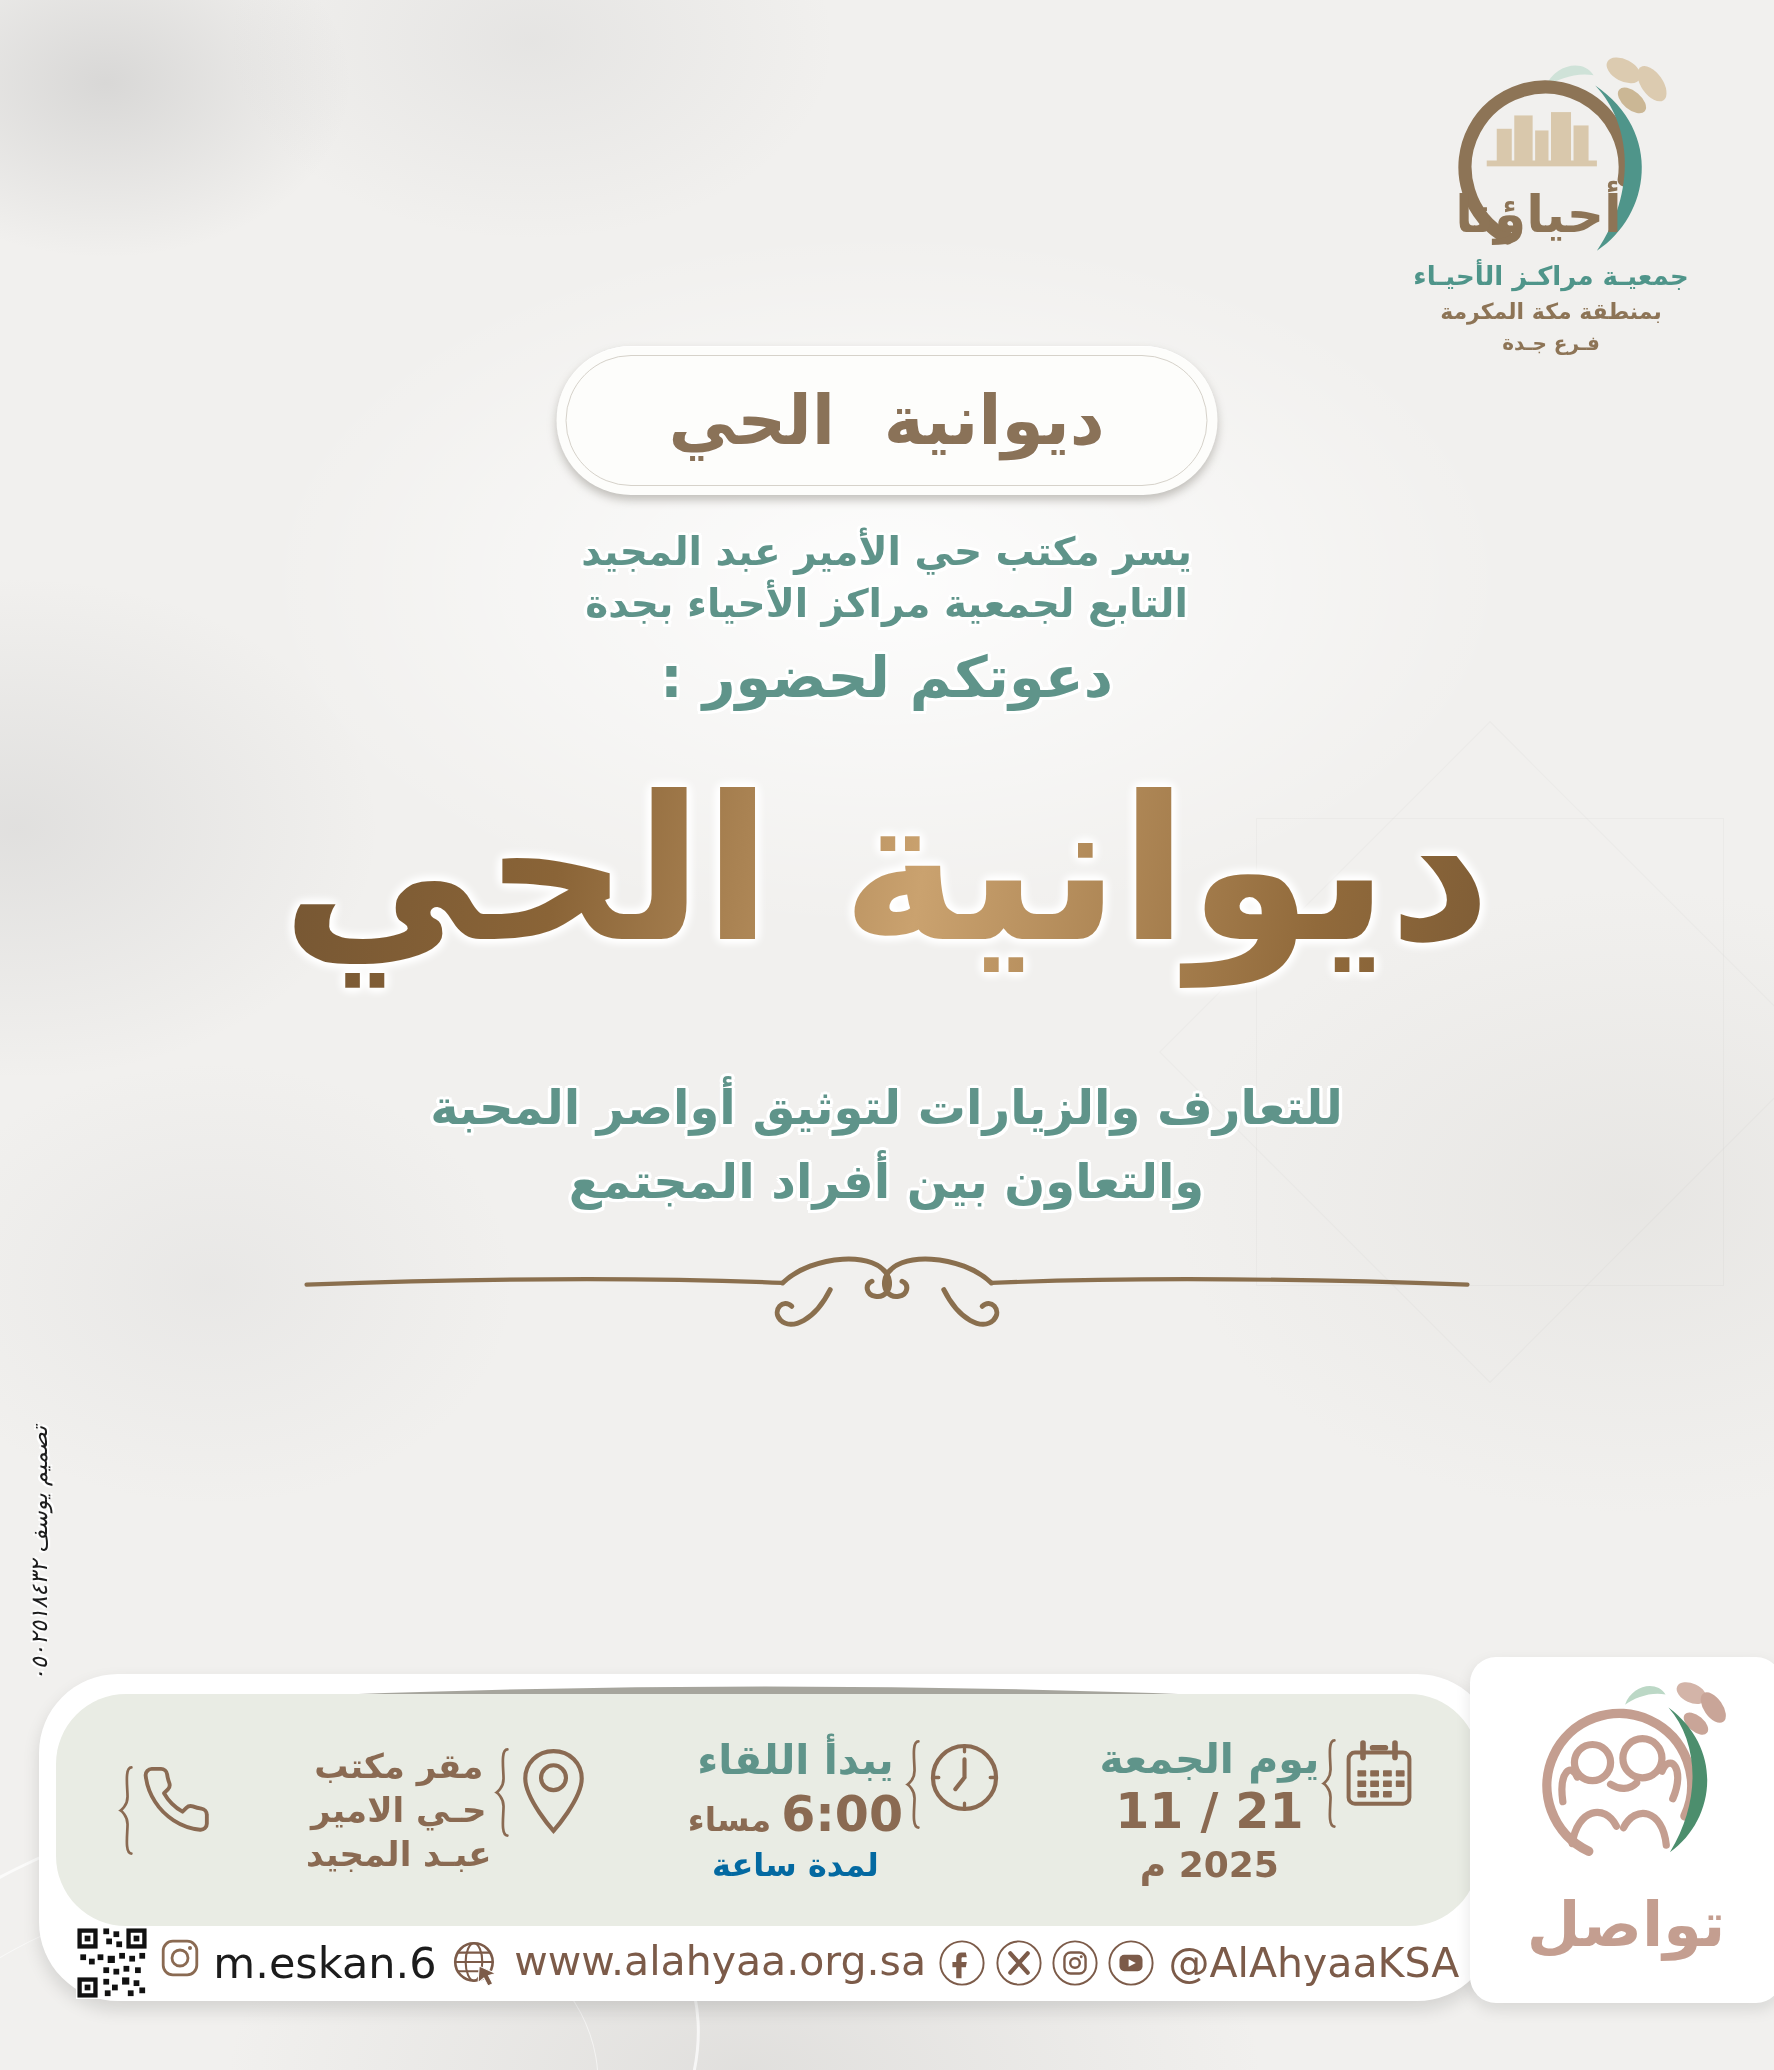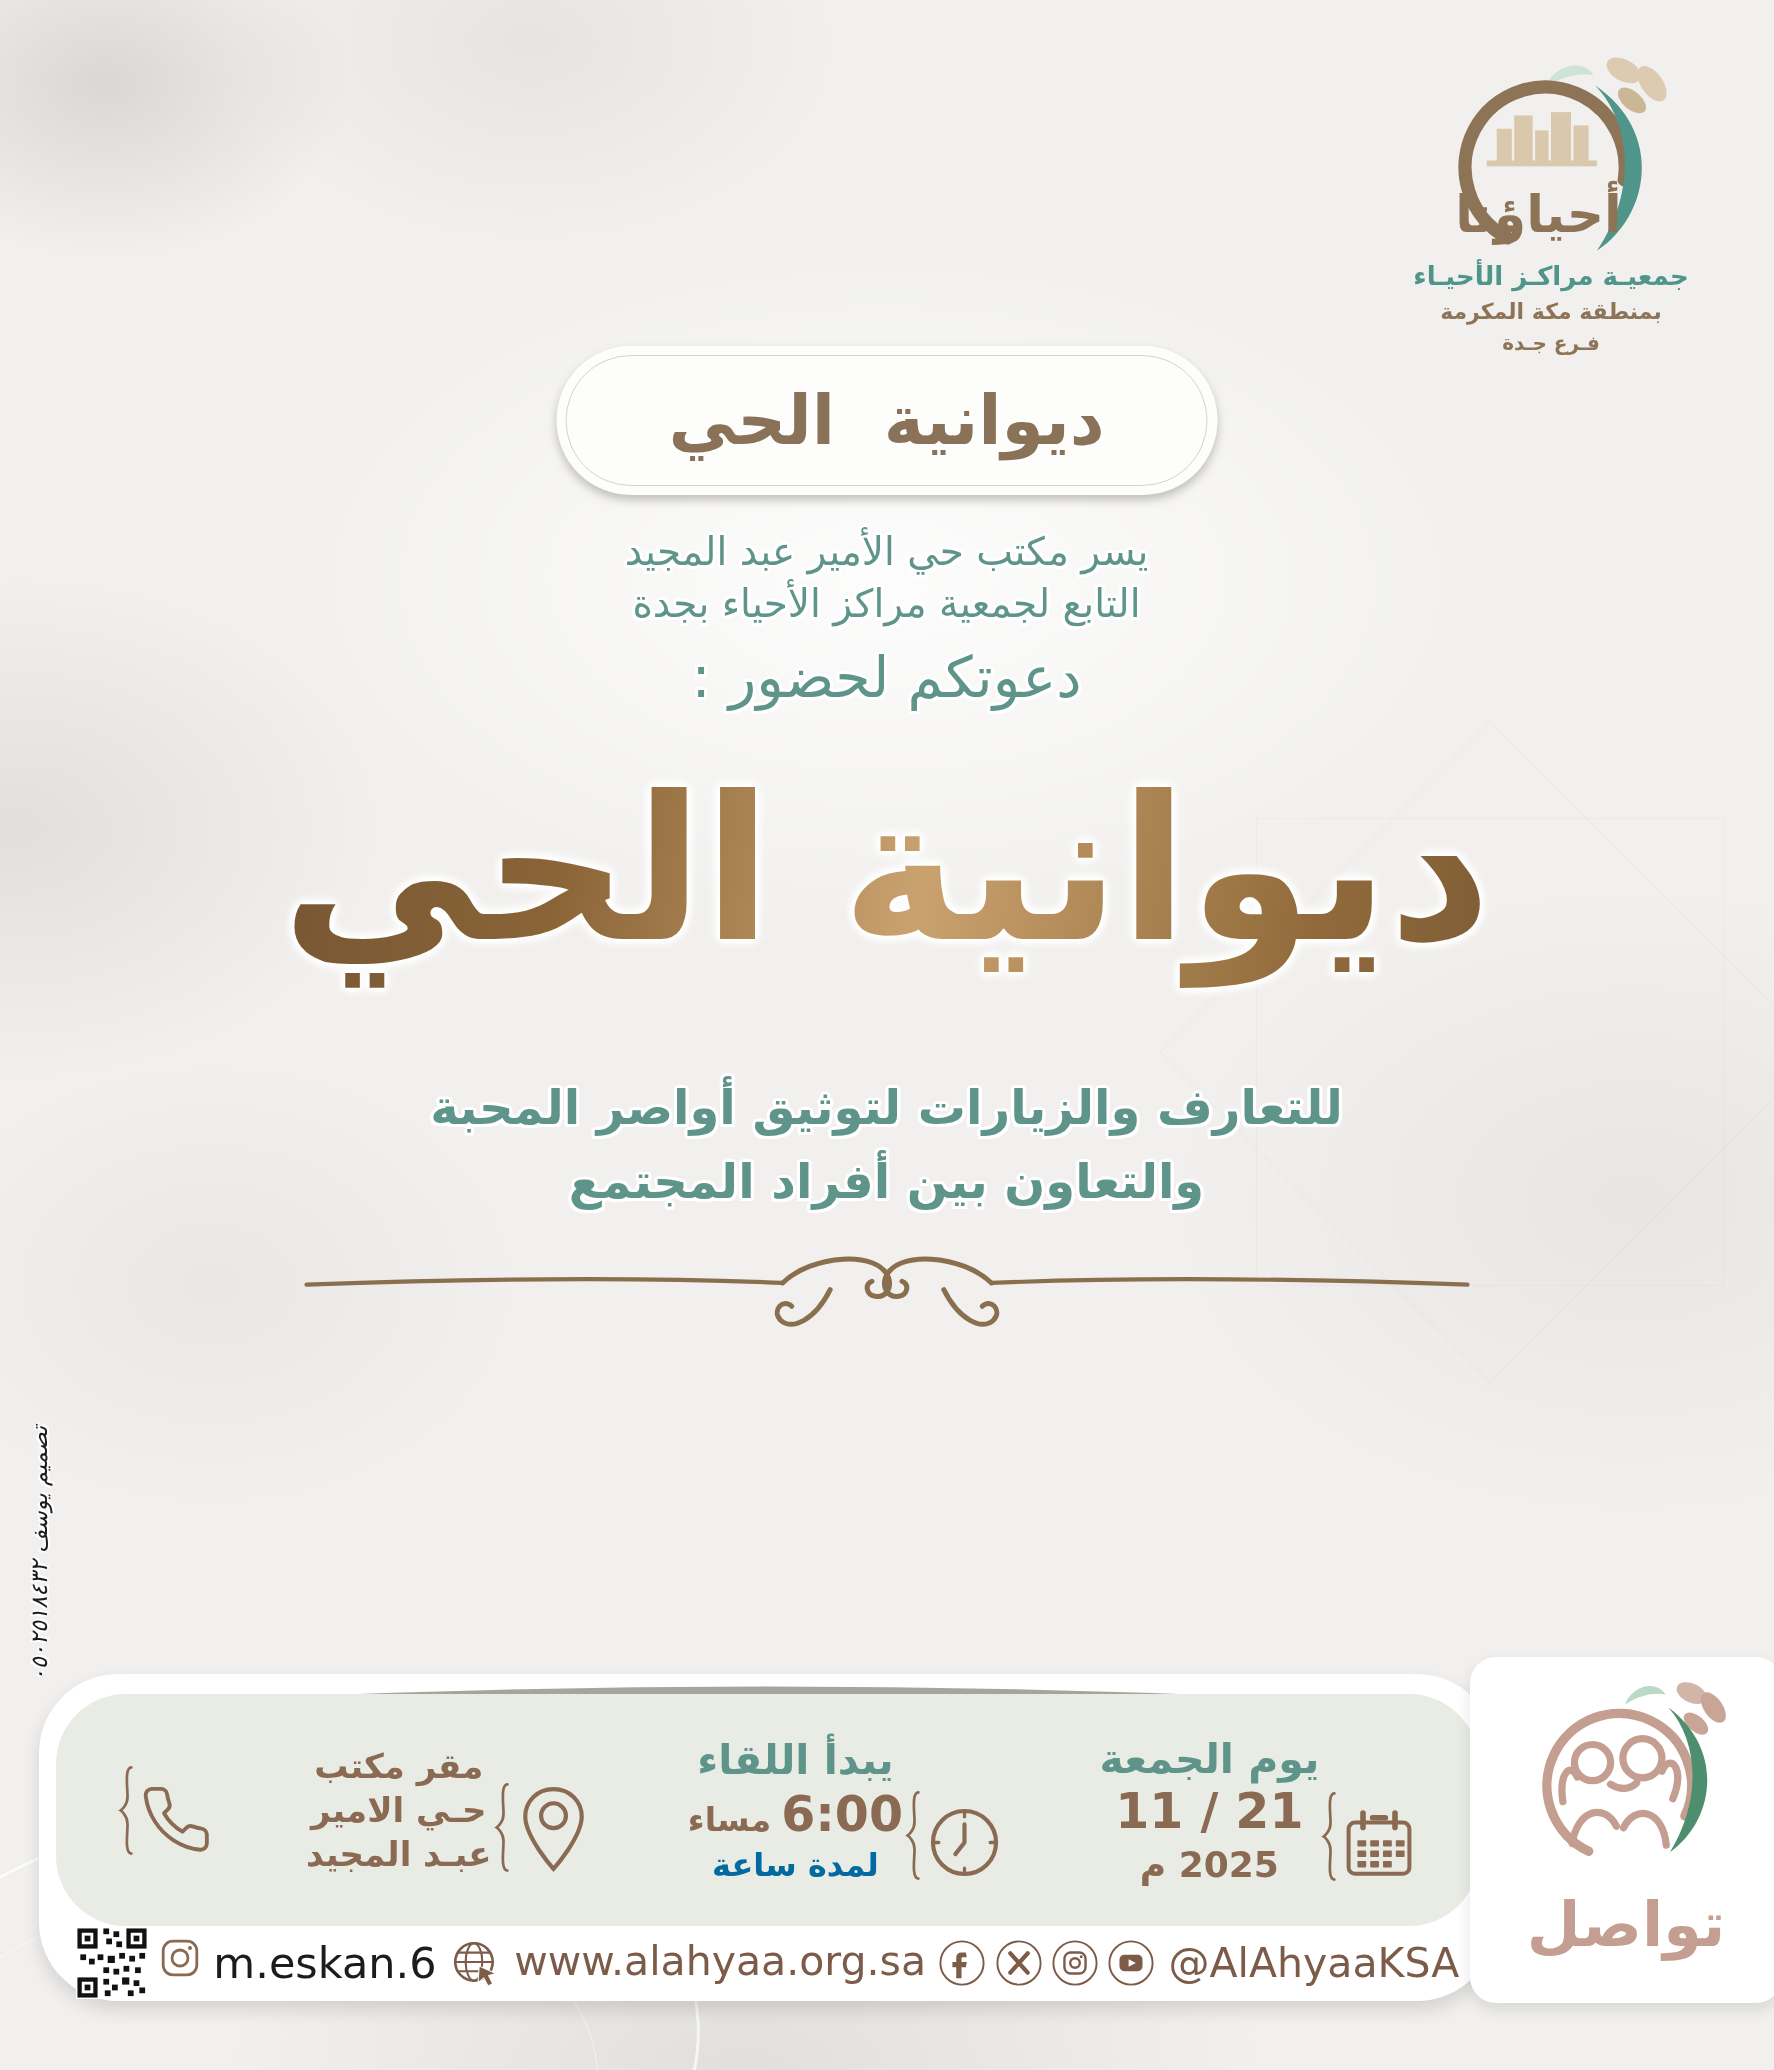--- a/index.html
+++ b/index.html
@@ -38,21 +38,21 @@
   
   .title-badge{position:absolute;top:346px;left:50%;transform:translateX(-50%);
     width:661px;height:149px;background:#fdfdfb;border-radius:79px;
     box-shadow:0 5px 10px rgba(110,105,95,.40),0 0.8px 0 rgba(255,255,255,.9) inset;}
   .title-badge::after{content:"";position:absolute;inset:9.2px;border:1.7px solid #d6d2ca;border-radius:70px;pointer-events:none;}
   .title-badge .badge-text{display:block;line-height:149px;text-align:center;
     font-size:68px;font-weight:bold;color:#8a7258;word-spacing:25px;
     text-shadow:0 0 5px #fff,0 0 5px #fff;}
 
   
-  .intro{position:absolute;top:526px;left:0;right:0;text-align:center;color:#5f948a;font-weight:normal;}
+  .intro{position:absolute;top:526px;left:0;right:0;text-align:center;color:#5f948a;font-weight:bold;}
   .intro .line{font-size:39px;line-height:1.34;}
   .intro .cta{font-size:57px;margin-top:13.4px;}
 
   
   .headline{position:absolute;top:715px;left:0;right:0;text-align:center;
     font-size:200px;font-weight:bold;line-height:1.55;letter-spacing:-1.7px;
     background:linear-gradient(100deg,#6b4f31 8%,#8a6437 32%,#caa26f 52%,#916a3b 74%,#6b4f31 95%);
     -webkit-background-clip:text;background-clip:text;color:#9c7647;-webkit-text-fill-color:transparent;
     filter:drop-shadow(0 0 4.2px #fff) drop-shadow(0 0 4.2px #fff) drop-shadow(0 0 1.7px #fff);}
 
@@ -74,21 +74,21 @@
     font-size:22.5px;color:#1d1d1d;font-style:italic;
     text-shadow:0 0 4.2px #fff,0 0 4.2px #fff,1.7px 1.7px 0 #fff,-1.7px -1.7px 0 #fff;}
 
   
   .details-card{position:absolute;left:40px;top:1674px;width:1457px;height:327px;
     background:#ffffff;border-radius:79px;box-shadow:0 8.3px 16.7px rgba(0,0,0,.12);}
   .card-lip{position:absolute;top:3.3px;left:22px;}
   .details-panel{position:absolute;left:16.7px;right:16.7px;top:20px;height:232px;
     background:#e9ece4;border-radius:70px;display:flex;align-items:center;
     justify-content:space-between;padding:0 60px;direction:rtl;box-sizing:border-box;}
-  .detail-group{display:flex;align-items:flex-end;direction:rtl;}
+  .detail-group{display:flex;align-items:flex-start;direction:rtl;}
   .detail-text{text-align:center;}
   .d-heading{font-size:41px;font-weight:bold;color:#5f948a;}
   .d-big{font-size:49px;font-weight:bold;color:#8a6a52;}
   .d-mid{font-size:36px;font-weight:bold;color:#8a6a52;margin-top:3.3px;}
   .d-small{font-size:32px;font-weight:bold;color:#0369a1;margin-top:3.3px;}
   .venue-line{font-size:34px;font-weight:bold;color:#8a6a52;line-height:1.3;}
   .phone-number{font-size:53px;font-weight:bold;color:#8a6a52;direction:ltr;letter-spacing:0.8px;}
   .hour-row{display:flex;align-items:baseline;gap:10px;justify-content:center;direction:rtl;margin-top:1.7px;}
   .hour-row .hour{font-size:49px;font-weight:bold;color:#8a6a52;direction:ltr;}
   .hour-row .meridiem{font-size:33px;font-weight:bold;color:#8a6a52;}

